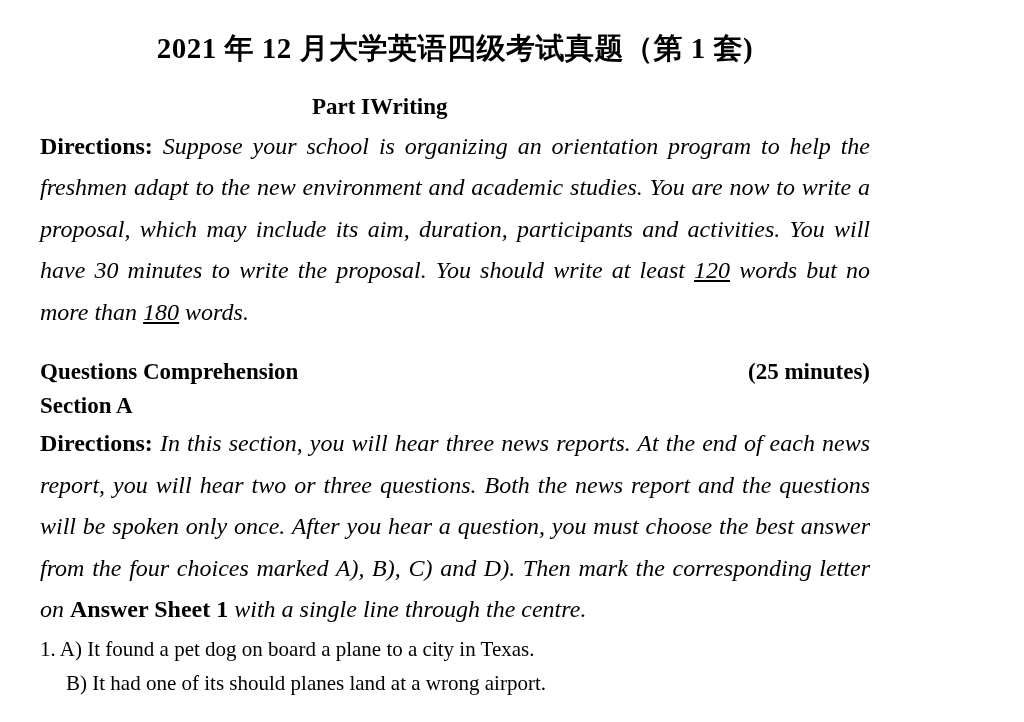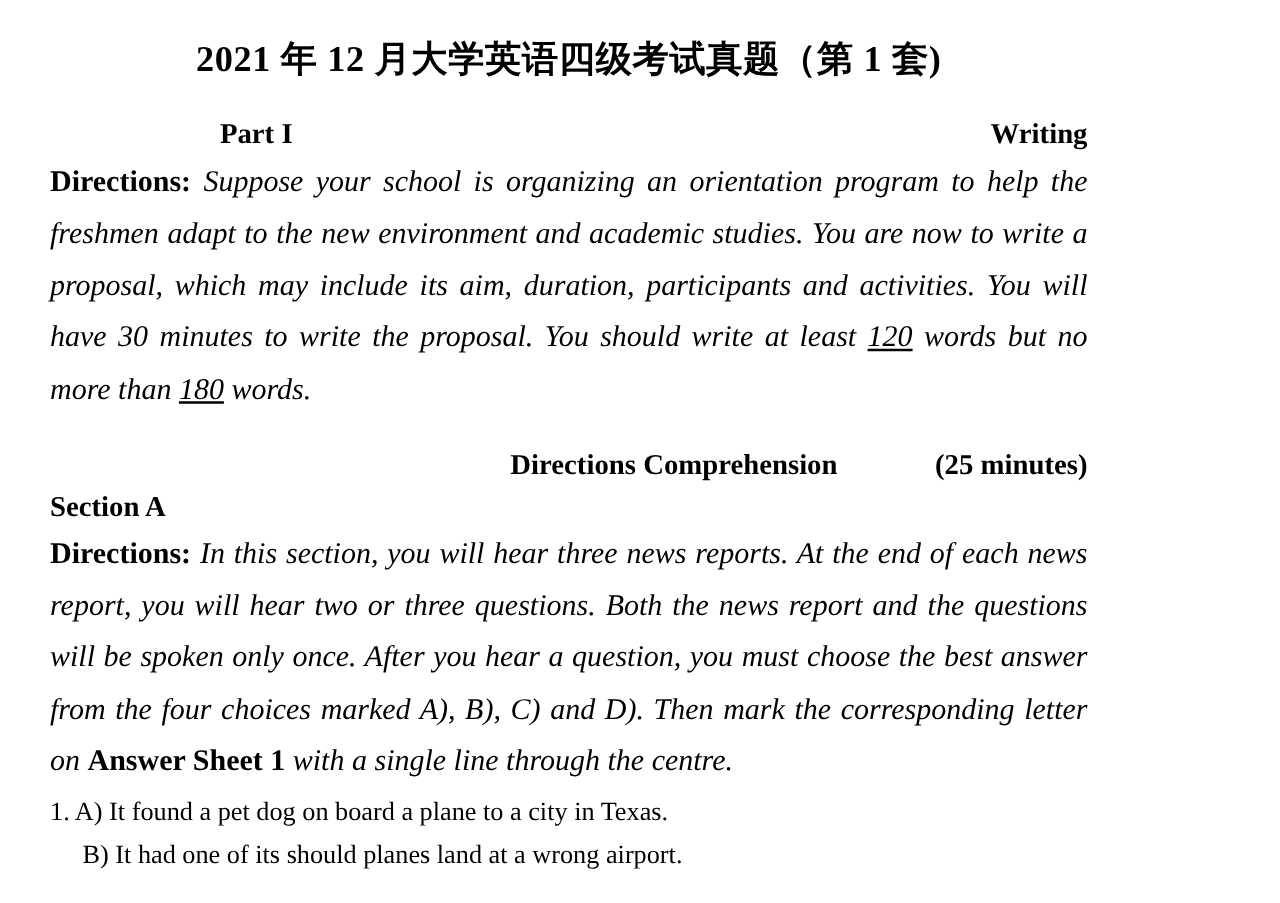--- a/index.html
+++ b/index.html
@@ -32,25 +32,25 @@
   .part-row {
     display: flex;
     align-items: baseline;
     font-weight: bold;
     font-size: 23px;
     margin-bottom: 6px;
   }
   .part-row .part-label {
     width: 330px;
     flex: 0 0 330px;
-    text-align: center;
+    text-align: right;
   }
   .part-row .part-center {
     flex: 1 1 auto;
-    text-align: right;
+    text-align: left;
   }
   .part-row .part-time {
     width: 200px;
     flex: 0 0 200px;
     text-align: right;
   }
   .section-head {
     font-weight: bold;
     font-size: 23px;
     margin: 8px 0 4px 0;
@@ -108,21 +108,21 @@
     <span class="part-center">Writing</span>
   </div>
 
   <p class="para">
     <span class="lead">Directions:</span><span> Suppose your school is organizing an orientation program to help the freshmen adapt to the new environment and academic studies. You are now to write a proposal, which may include its aim, duration, participants and activities. You will have 30 minutes to write the proposal. You should write at least </span><span class="uline">120</span><span> words but no more than </span><span class="uline">180</span><span> words.</span>
   </p>
 
   <div class="gap-lg"></div>
 
   <div class="part-row">
-    <span class="part-center">Directions Comprehension</span>
+    <span class="part-center">Questions Comprehension</span>
     <span class="part-time">(25 minutes)</span>
   </div>
 
   <div class="section-head">Section A</div>
 
   <p class="para">
     <span class="lead">Directions:</span><span> In this section, you will  hear three news reports. At the end of each news report, you will hear two or three questions. Both the news report and the questions will be spoken only once. After you hear a question, you must choose the best answer from the four choices marked A), B), C) and D). Then mark the corresponding letter on </span><span class="strongx">Answer Sheet 1</span><span> with a single line through the centre.</span>
   </p>
 
 

